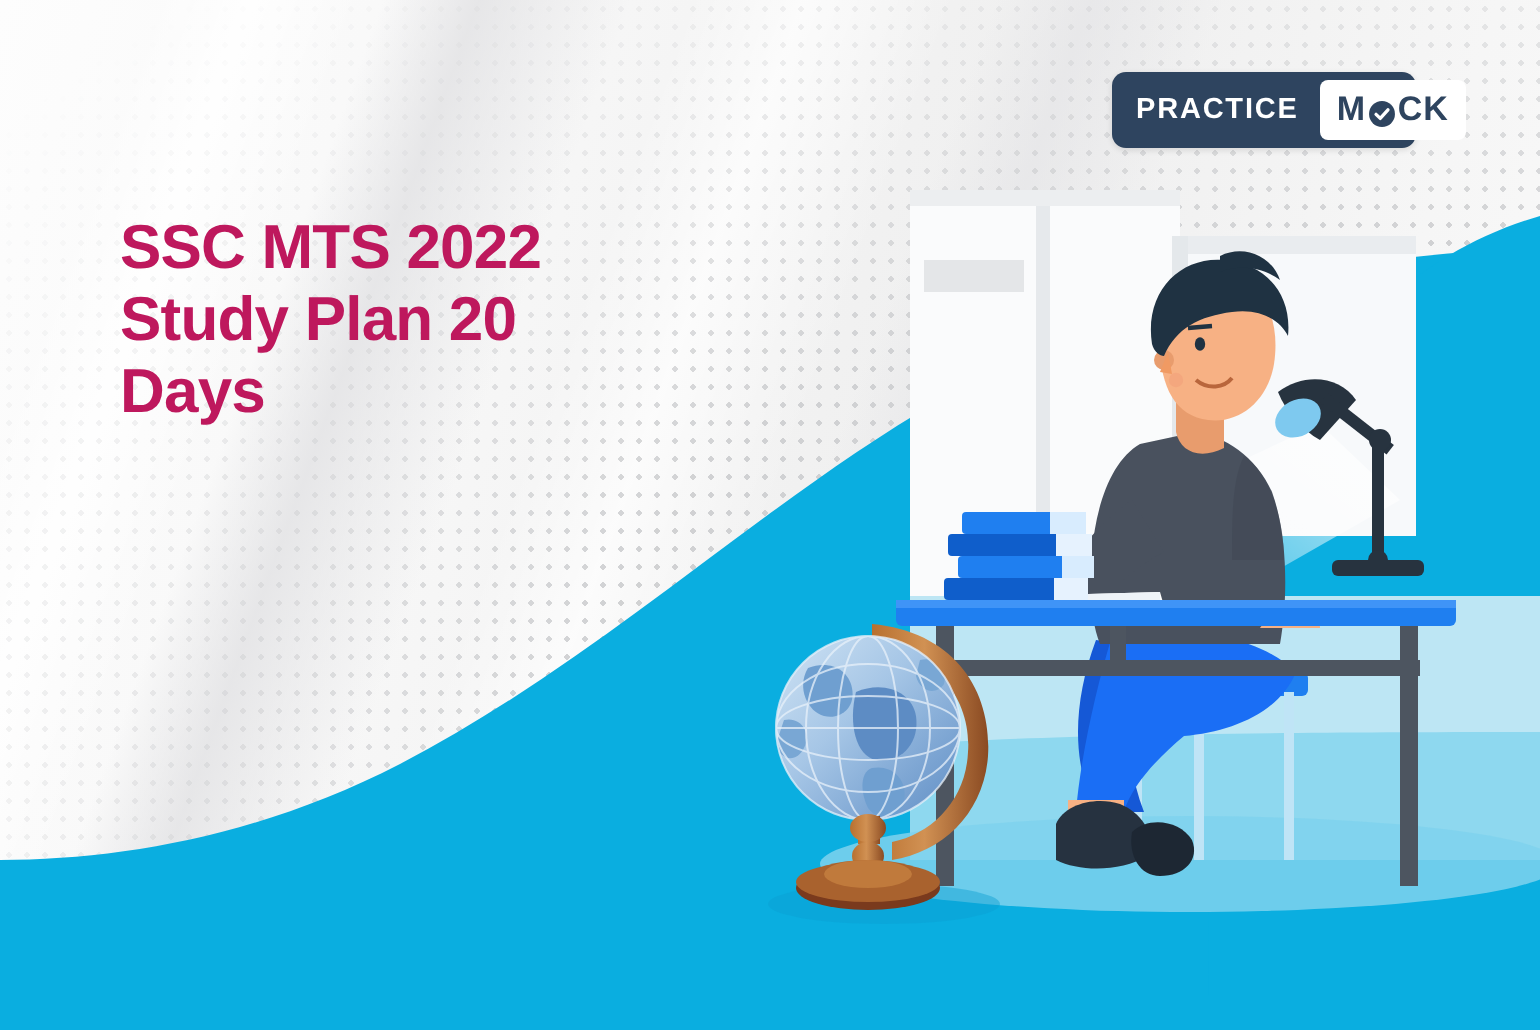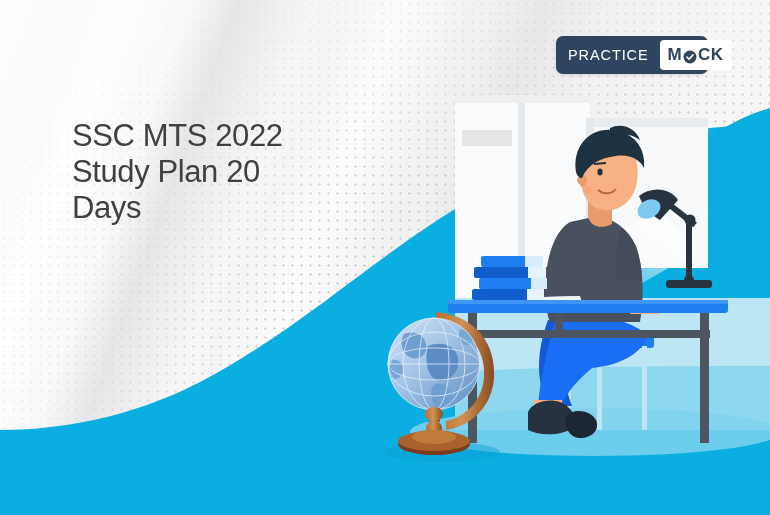--- a/index.html
+++ b/index.html
@@ -41,45 +41,45 @@
   .wave{position:absolute;inset:0;}
 
   
   .scene{position:absolute;inset:0;}
 
   
   .headline{
     position:absolute;
     left:60px;top:106px;
     width:300px;
-    margin:12px;
-    color:#404040;
+    margin:0;
+    color:#be185d;
     font-size:31px;
     line-height:1.16;
-    font-weight:normal;
+    font-weight:bold;
     letter-spacing:-0.4px;
     white-space:pre-line;
   }
 
   
   .logo{
     position:absolute;
     left:556px;top:36px;
     width:152px;height:38px;
     background:#2e445f;
     border-radius:7px;
     display:flex;align-items:center;
     padding:0 0 0 12px;
     box-sizing:border-box;
     box-shadow:0 1px 3px rgba(0,0,0,.12);
   }
   .logo-practice{
     color:#ffffff;
     font-size:14.5px;
-    font-weight:normal;
+    font-weight:bold;
     letter-spacing:.9px;
     padding-right:11px;
   }
   .logo-mockbox{
     background:#ffffff;
     height:30px;
     border-radius:4px;
     display:flex;align-items:center;
     padding:0 9px 0 8px;
     margin-right:4px;

